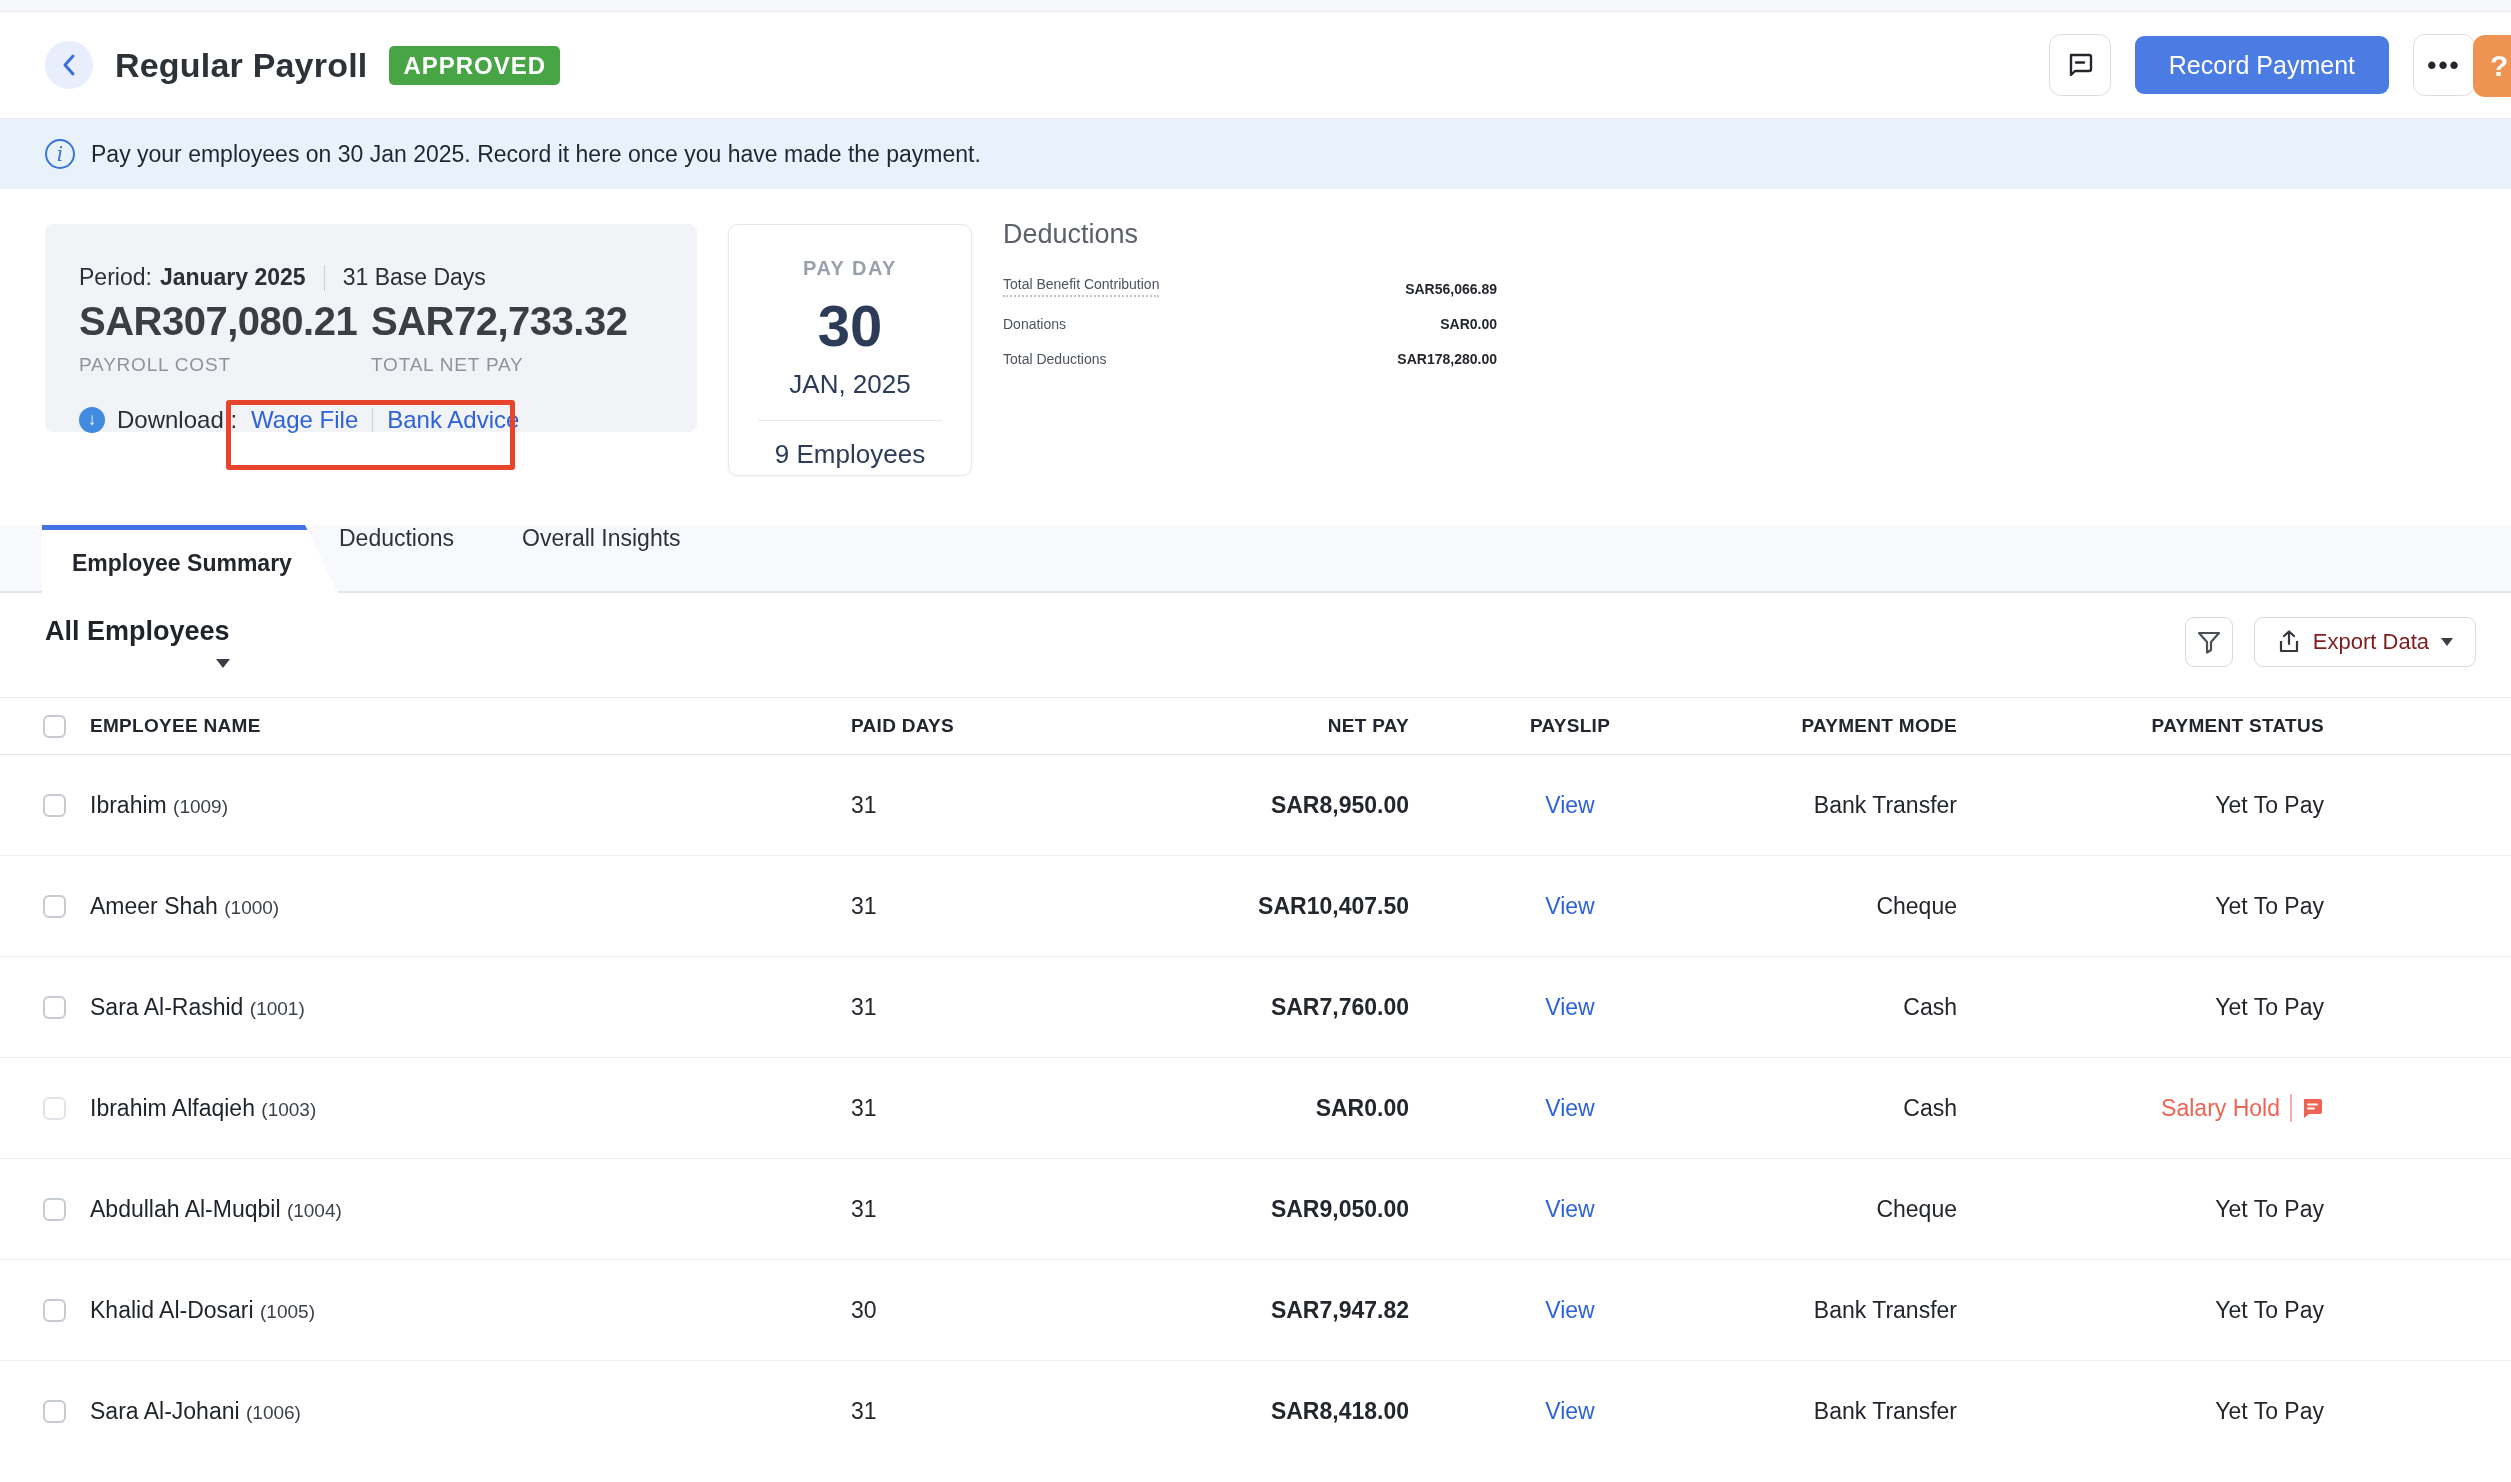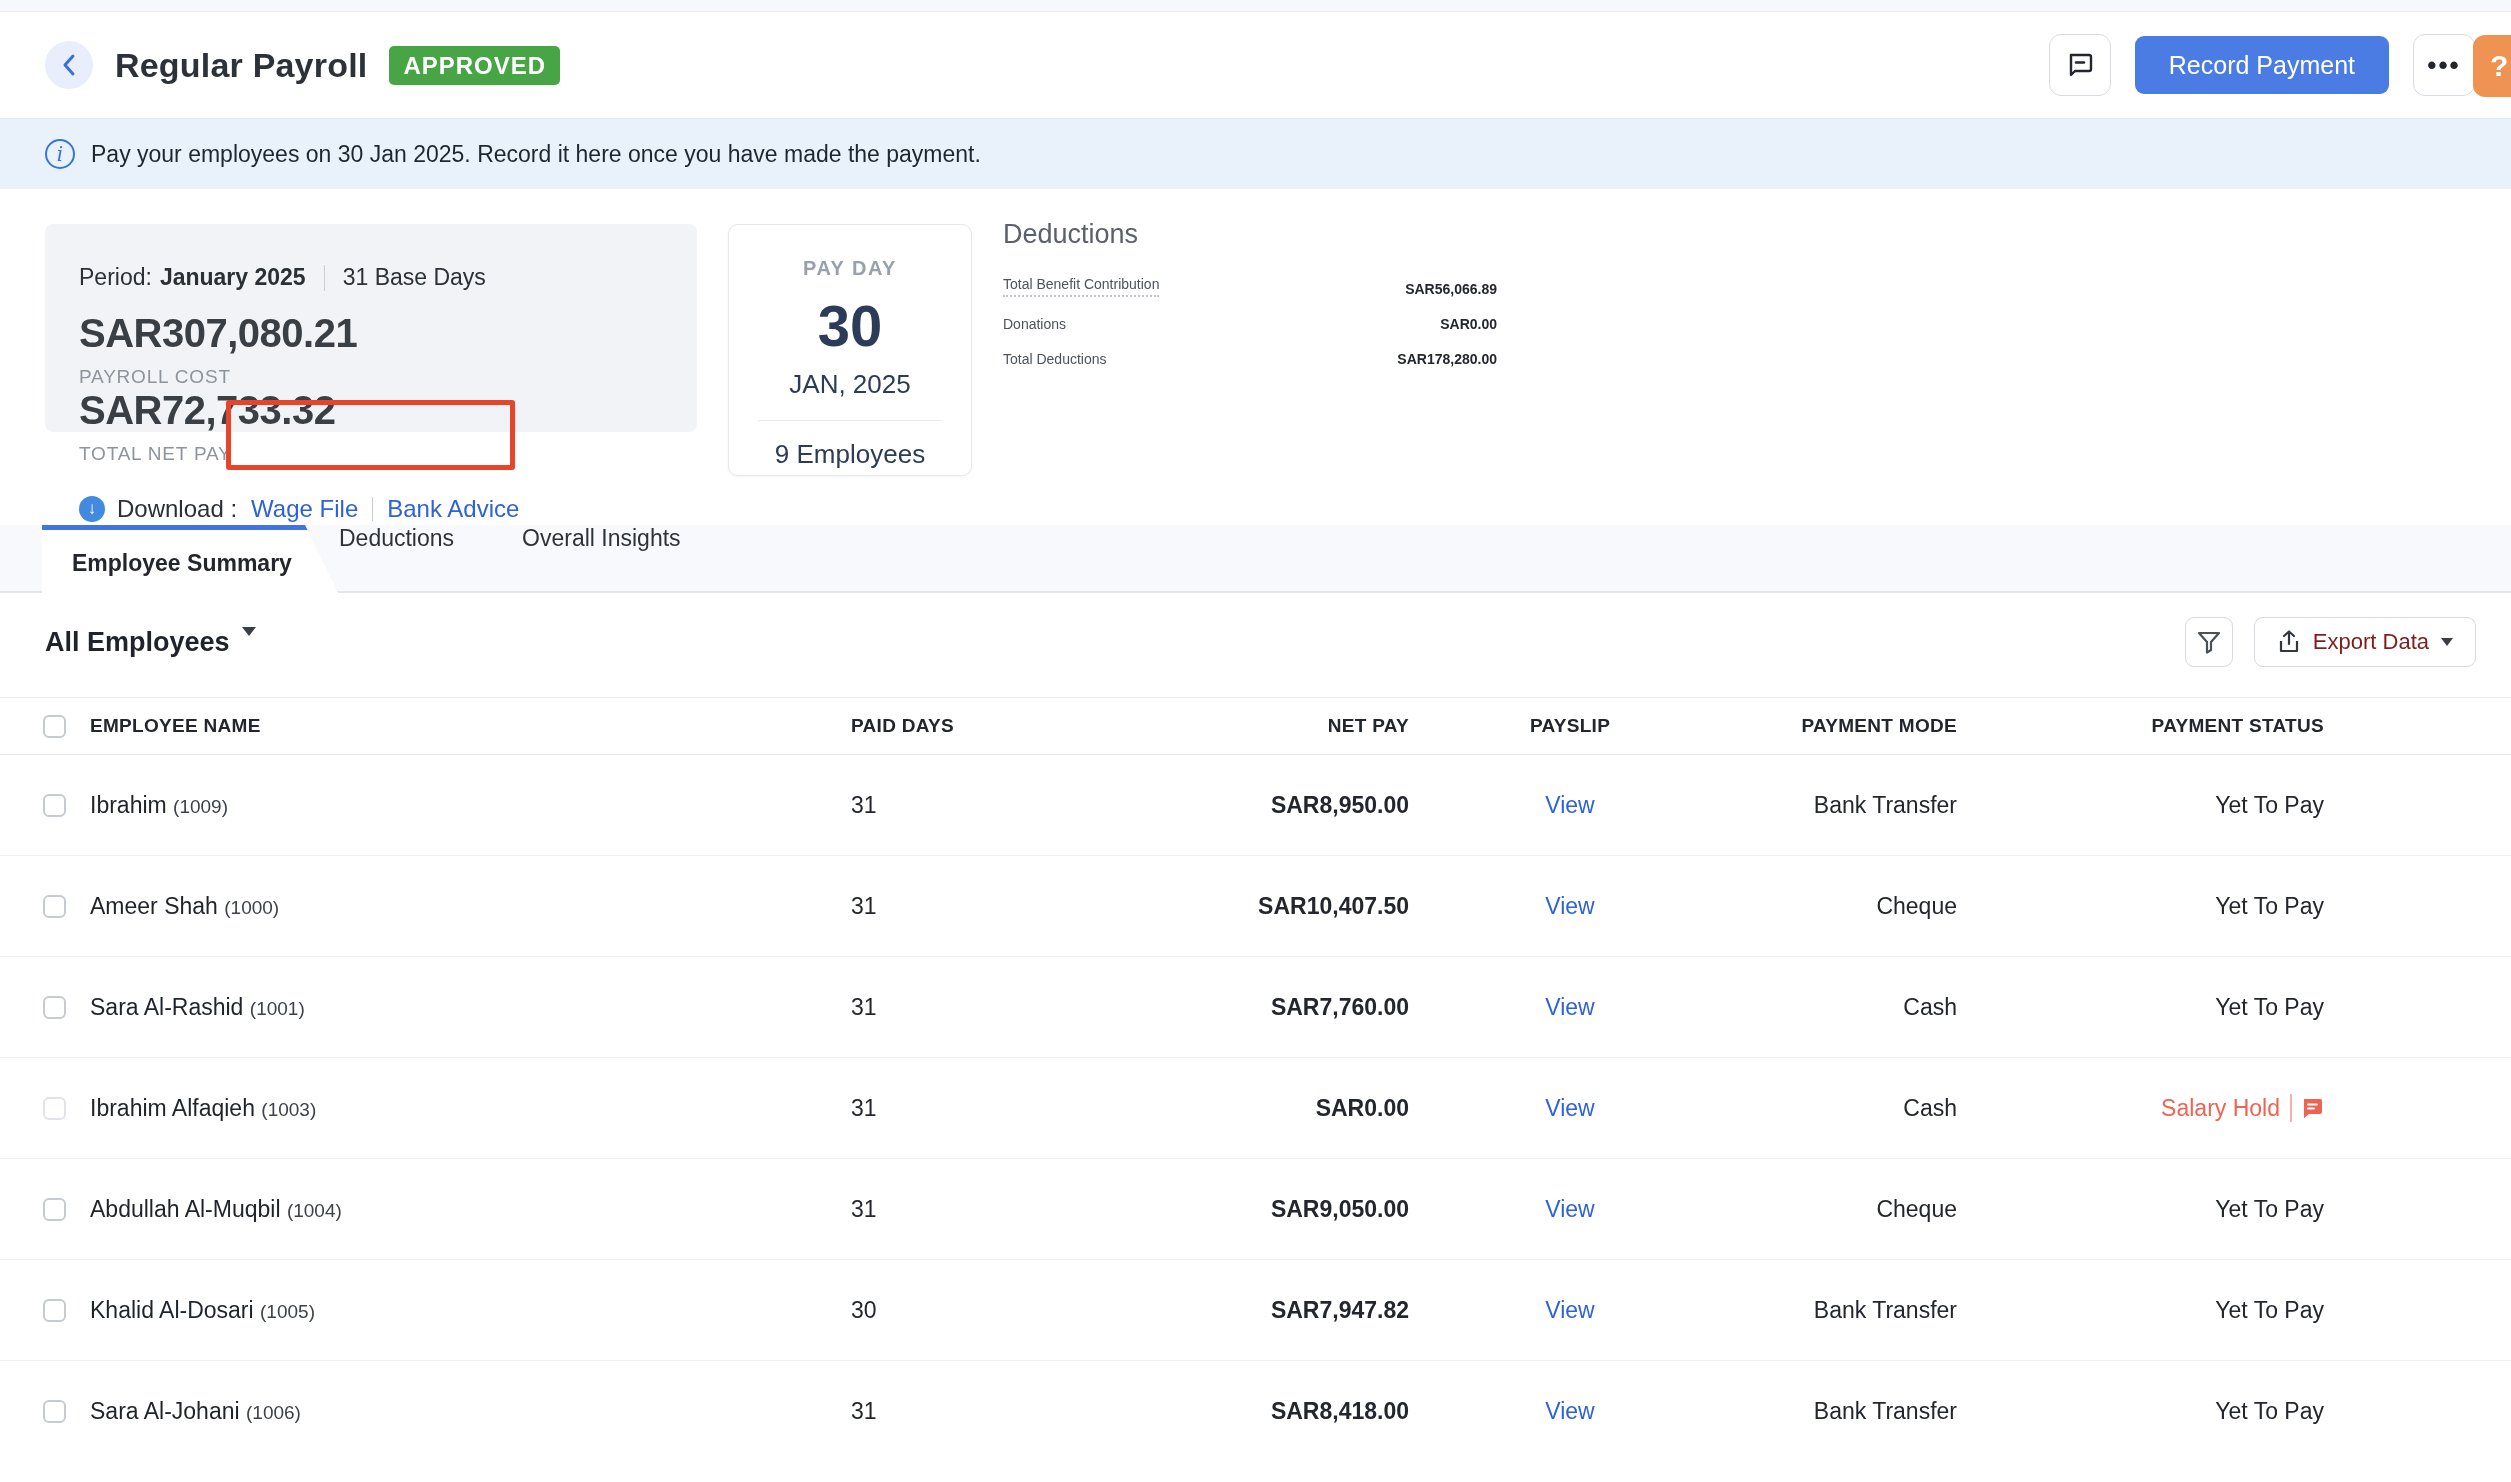--- a/index.html
+++ b/index.html
@@ -56,21 +56,21 @@
   
   .summary { position:relative; height:328px; background:#fff; }
   .period-card {
     position:absolute; left:45px; top:35px; width:652px; height:208px;
     background:#f1f3f7; border-radius:8px; padding:40px 34px 0;
   }
   .period-line { display:flex; align-items:center; font-size:23px; color:#2b2f36; }
   .period-label { color:#2b2f36; }
   .period-value { font-weight:700; margin-left:8px; }
   .vsep { width:1px; height:26px; background:#c9cdd5; margin:0 18px; }
-  .amounts { display:flex; margin-top:20px;flex-direction:column; }
+  .amounts { display:flex; margin-top:8px; }
   .amount-col { width:316px; }
   .amount-value { font-size:40px; font-weight:600; color:#3a3e45; letter-spacing:-0.5px; }
   .amount-label { margin-top:10px; font-size:19px; letter-spacing:0.8px; color:#8e949e; }
   .download-row { display:flex; align-items:center; margin-top:30px; font-size:24px; }
   .dl-icon {
     width:26px; height:26px; border-radius:50%; background:#4289e0; color:#fff;
     display:flex; align-items:center; justify-content:center; font-size:17px; font-weight:700; flex:0 0 auto;
   }
   .dl-label { margin-left:12px; color:#2b2f36; }
   .dl-links { display:flex; align-items:center; margin-left:14px; gap:14px; }
@@ -109,21 +109,21 @@
     clip-path:polygon(0 0, 263px 0, 298px 100%, 0 100%);
     display:flex; align-items:center; justify-content:flex-start; padding-left:30px;
     font-size:23px; font-weight:700; color:#23262c; cursor:pointer;
   }
   .tab-inactive { font-size:23px; color:#2e333b; cursor:pointer; }
   .tab-spacer { width:339px; flex:0 0 auto; }
   .tab-inactive + .tab-inactive { margin-left:68px; }
 
   
   .toolbar { margin-top:22px; height:54px; display:flex; align-items:center; padding:0 35px 0 45px; }
-  .emp-filter { display:flex; align-items:flex-start; gap:12px; cursor:pointer; }
+  .emp-filter { display:flex; align-items:flex-end; gap:12px; cursor:pointer;flex-direction:column; }
   .emp-filter-label { font-size:27px; font-weight:700; color:#1f232a; }
   .caret-down { width:0; height:0; border-left:7px solid transparent; border-right:7px solid transparent; border-top:9px solid #3a3f47; }
   .search-wrap { position:relative; margin-left:102px; }
   .search-input {
     width:310px; height:54px; border:1px solid #d6dae1; border-radius:9px;
     font-size:22px; color:#2b2f36; padding:0 56px 0 20px; outline:none; background:#fff;
     font-family:"Liberation Sans","DejaVu Sans",sans-serif;
   }
   .search-input::placeholder { color:#8b919c; }
   .search-chevron { position:absolute; right:18px; top:20px; }

